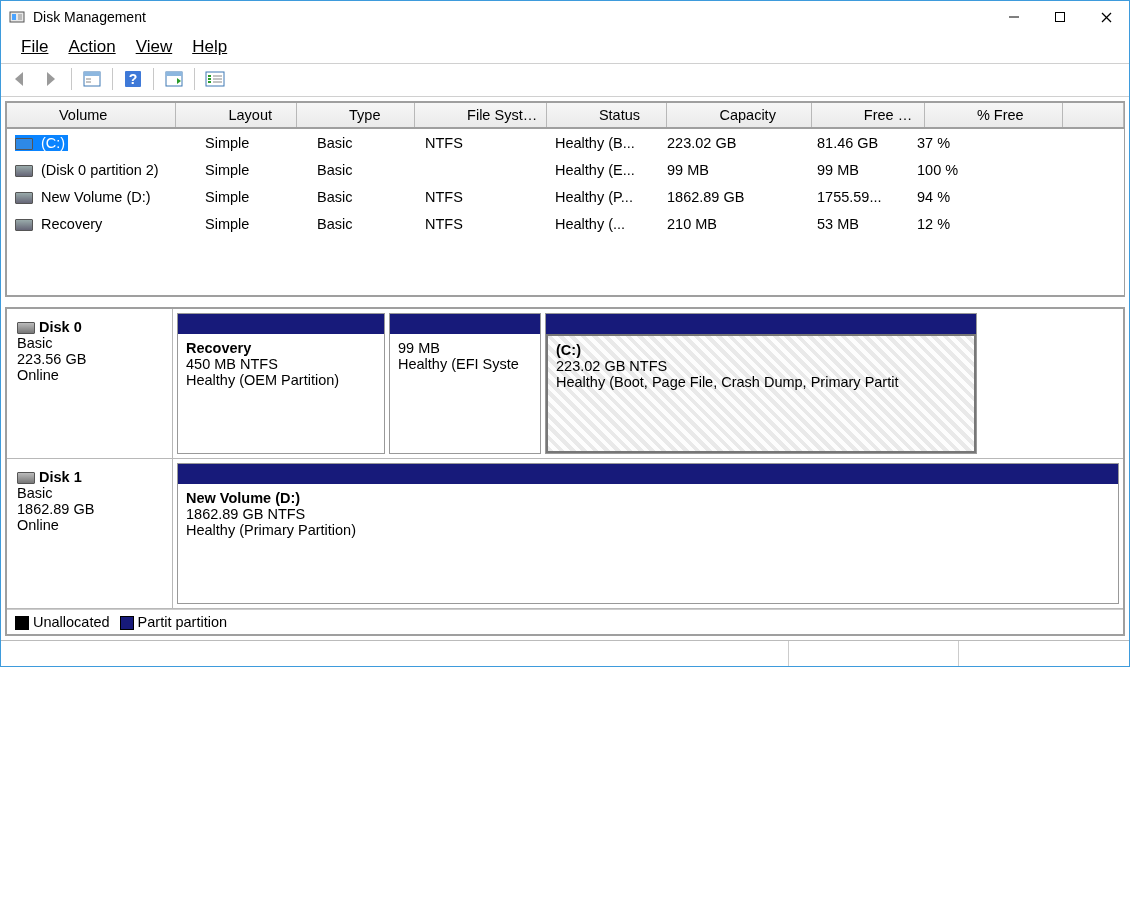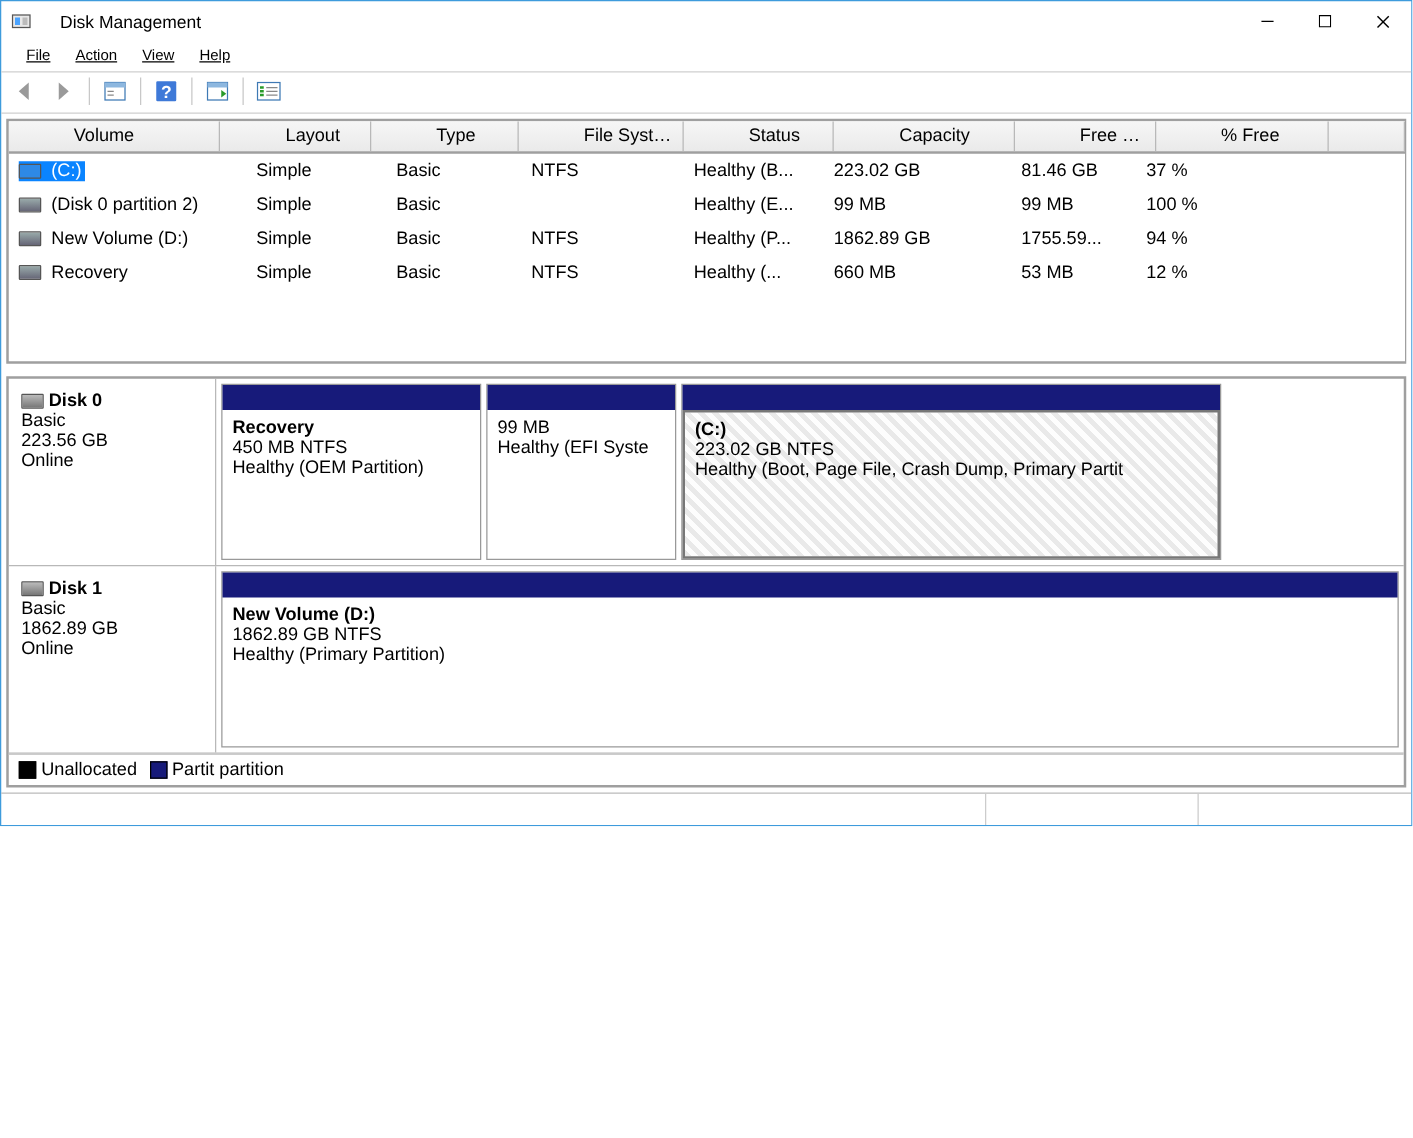--- a/index.html
+++ b/index.html
@@ -14,30 +14,30 @@
   .window { width: 1130px; border: 1px solid #3e9bdc; }
   .titlebar {
     height: 32px;
     display: flex; align-items: center;
     padding-left: 8px;
   }
   .titlebar .app-icon {
     width: 16px; height: 16px; margin-right: 8px;
     display: inline-block;
   }
-  .titlebar .title { flex: 1; font-size: 14px; margin-left: 15px; }
+  .titlebar .title { flex: 1; font-size: 14px; }
   .win-controls { display: flex; }
   .win-btn {
     width: 46px; height: 30px;
     display: flex; align-items: center; justify-content: center;
     font-family: "Segoe UI", sans-serif;
   }
   .menubar {
     display: flex; gap: 0; padding: 2px 8px 4px 10px;
-    font-size: 12px;
+    font-size: 17px;
   }
   .menu-item {
     padding: 2px 10px;
     text-decoration: underline;
     text-decoration-color: transparent;
   }
   .menu-item .ul { text-decoration: underline; }
   .toolbar {
     display: flex; align-items: center; gap: 6px;
     padding: 2px 8px 4px 8px;
@@ -258,21 +258,21 @@
         <div class="col w-cap">1862.89 GB</div>
         <div class="col w-fr">1755.59...</div>
         <div class="col w-pct">94 %</div>
       </div>
       <div class="vol-row">
         <div class="col w-vol"><span class="vol-icon"></span> <span>Recovery</span></div>
         <div class="col w-lay">Simple</div>
         <div class="col w-typ">Basic</div>
         <div class="col w-fs">NTFS</div>
         <div class="col w-st">Healthy (...</div>
-        <div class="col w-cap">660 MB</div>
+        <div class="col w-cap">210 MB</div>
         <div class="col w-fr">53 MB</div>
         <div class="col w-pct">12 %</div>
       </div>
     </div>
 
     <div class="graphical">
 
       <div class="disk-row" style="height:150px">
         <div class="disk-info">
           <div><span class="disk-icon"></span><span class="disk-name">Disk 0</span></div>

